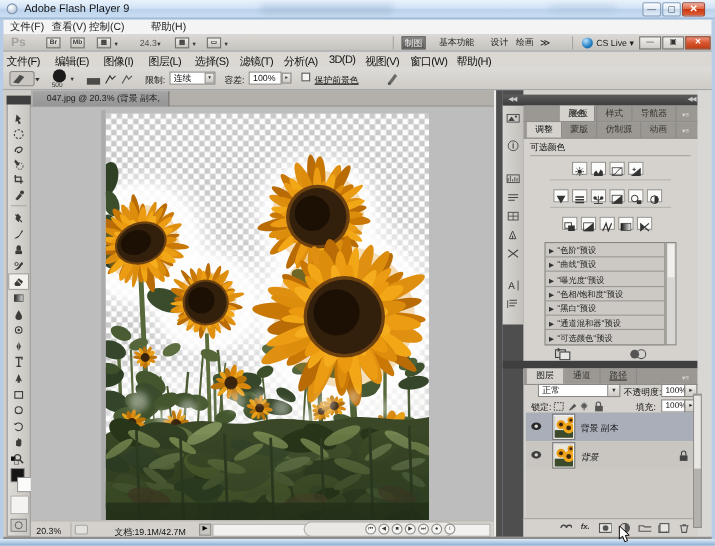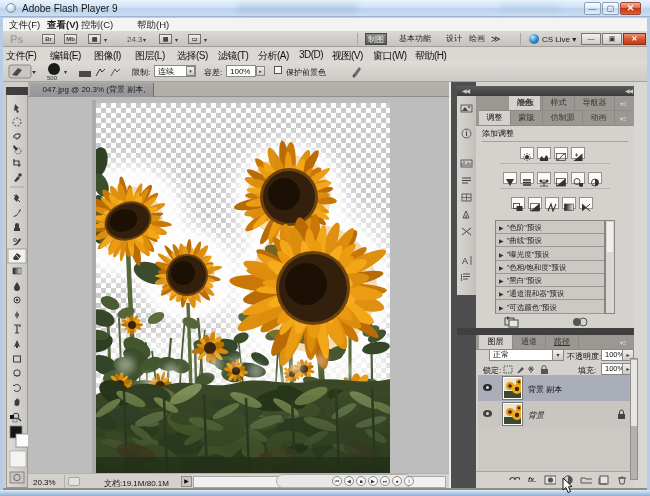--- a/index.html
+++ b/index.html
@@ -137,21 +137,21 @@
   </svg>
 
 <div class="abs" id="titlebar"></div>
 <div class="abs" id="fl-icon"></div>
 <div class="abs" id="fl-title">Adobe Flash Player 9</div>
 <div class="abs" style="left:237px;top:4px;width:120px;height:9px;background:#9db6d2;opacity:.45;filter:blur(3px);"></div>
 <div class="abs" style="left:500px;top:4px;width:60px;height:8px;background:#a6bdd8;opacity:.35;filter:blur(3px);"></div>
 <div class="abs" id="winbtns"><div class="wbtn"><i>—</i></div><div class="wbtn"><i>▢</i></div><div class="wbtn close"><i>✕</i></div></div>
 <div class="abs" id="flmenu">
     <span style="left:6px;">文件(F)</span>
-    <span style="left:44px;font-weight:bold;">查看(V)</span>
+    <span style="left:44px;">查看(V)</span>
     <span style="left:78px;">控制(C)</span>
     <span style="left:134px;">帮助(H)</span>
   </div>
 <div class="abs" style="left:0;top:17px;width:3px;height:473px;background:#b7cde7;"></div>
 <div class="abs" style="left:647px;top:17px;width:3px;height:473px;background:#b7cde7;"></div>
 
 
 <div class="abs" id="appbar"></div>
 <div class="abs" id="pslogo">Ps</div>
 <div class="abs abic" style="left:42px;">
@@ -212,21 +212,21 @@
   <path d="M18,12 l4,-7 l2,3 l3,-3" stroke="#333" fill="none"></path>
   <path d="M33,12 l4,-7 l2,3 l3,-3" stroke="#555" fill="none"></path>
 </svg>
 <div class="abs optxt" style="left:132px;">限制:</div>
 <div class="abs opbox" style="left:154px;width:42px;">连续</div>
 <div class="abs" style="left:186px;top:66px;width:9px;height:10px;background:linear-gradient(#f0efec,#cdcac5);border:1px solid #8a8884;box-sizing:border-box;font-size:5px;color:#333;text-align:center;line-height:9px;">▾</div>
 <div class="abs optxt" style="left:204px;">容差:</div>
 <div class="abs opbox" style="left:226px;width:30px;">100%</div>
 <div class="abs" style="left:256px;top:66px;width:9px;height:10px;background:linear-gradient(#f0efec,#cdcac5);border:1px solid #8a8884;box-sizing:border-box;font-size:5px;color:#333;text-align:center;line-height:9px;">▸</div>
 <div class="abs" style="left:274px;top:66px;width:8px;height:8px;border:1px solid #555;background:#f5f4f2;box-sizing:border-box;"></div>
-<div class="abs optxt" style="left:286px;">保护前景色</div>
+<div class="abs optxt" style="left:286px;text-decoration:underline;">保护前景色</div>
 <svg class="abs" style="left:350px;top:64px;" width="14" height="14">
   <path d="M3,11 L9,3 L11,5 L6,12 Z" fill="#6a6a68"></path>
     <circle cx="4" cy="12" r="1.5" fill="#555"></circle>
 </svg>
 
 
 <div class="abs" id="tabbar"></div>
 <div class="abs" id="doctab">047.jpg @ 20.3% (背景 副本, RGB/8) * ×</div>
 <div class="abs" id="canvas"></div>
 <div class="abs" id="shadowline"></div>
@@ -819,21 +819,21 @@
       <ellipse cx="180" cy="355" rx="22" ry="9" fill="#453d24" opacity="0.6" transform="rotate(-12 180 355)"></ellipse>
       <ellipse cx="265" cy="348" rx="18" ry="8" fill="#3a3520" opacity="0.6" transform="rotate(18 265 348)"></ellipse>
       <rect x="0" y="354" width="294" height="16" fill="#222f19" opacity="0.8"></rect>
     </svg></div>
 
 
 <div class="abs" id="statusbar">
   <span style="left:5px;text-align:center;">20.3%</span>
   <div style="position:absolute;left:36px;top:1px;width:1px;height:13px;background:#b0aeaa;"></div>
   <div style="position:absolute;left:40px;top:3px;width:12px;height:9px;border:1px solid #a8a6a2;border-radius:2px;background:#e4e2df;box-sizing:border-box;"></div>
-  <span style="left:76px;">文档:19.1M/80.1M</span>
+  <span style="left:76px;">文档:19.1M/42.7M</span>
   <div style="position:absolute;left:153px;top:2px;width:11px;height:11px;background:#c9c6c1;border:1px solid #8f8d89;box-sizing:border-box;font-size:6px;text-align:center;line-height:9px;">▶</div>
   <div style="position:absolute;left:165px;top:2px;width:253px;height:12px;background:#f2f1ef;border:1px solid #aaa8a4;box-sizing:border-box;"></div>
 </div>
 <div class="abs" id="playctl"></div>
 <div class="abs pbtn" style="left:332px;top:476px;">
     <i>⏮</i>
   </div>
 <div class="abs pbtn" style="left:344px;top:476px;">
     <i>◀</i>
   </div>
@@ -1003,21 +1003,21 @@
 <div class="ptab" style="left:99px;width:40px;">导航器</div>
 <div class="pmenu" style="left:144px;">▾≡</div>
 </div>
 <div class="ptabrow" style="top:111px;">
 <div class="ptab on" style="left:3px;width:32px;">调整</div>
 <div class="ptab" style="left:35px;width:32px;">蒙版</div>
 <div class="ptab" style="left:67px;width:40px;">仿制源</div>
 <div class="ptab" style="left:107px;width:32px;">动画</div>
 <div class="pmenu" style="left:144px;">▾≡</div>
 </div>
-<div class="abs" style="left:482px;top:128px;font-size:8px;color:#111;">添加调整</div>
+<div class="abs" style="left:482px;top:128px;font-size:8px;color:#111;">可选颜色</div>
 <div class="abs" style="left:482px;top:141px;width:146px;height:1px;background:#a5a39f;"></div>
 <div class="ajico" style="left:520px;top:147px;"><svg width="12" height="10">
       <circle cx="6" cy="5" r="2" fill="#333"></circle>
       <path d="M6,1 v1.5 M6,7.5 v1.5 M2,5 h1.5 M8.5,5 h1.5 M3.2,2.2 l1,1 M7.8,6.8 l1,1 M8.8,2.2 l-1,1 M4.2,6.8 l-1,1" stroke="#333" stroke-width="0.8"></path>
     </svg></div>
 <div class="ajico" style="left:537px;top:147px;"><svg width="12" height="10">
       <path d="M2,9 v-3 l2,-2 l2,3 l2,-4 l2,2 v4 Z" fill="#333"></path>
     </svg></div>
 <div class="ajico" style="left:554px;top:147px;"><svg width="12" height="10">
       <rect x="1.5" y="1.5" width="9" height="7" fill="none" stroke="#333" stroke-width="0.7"></rect>

